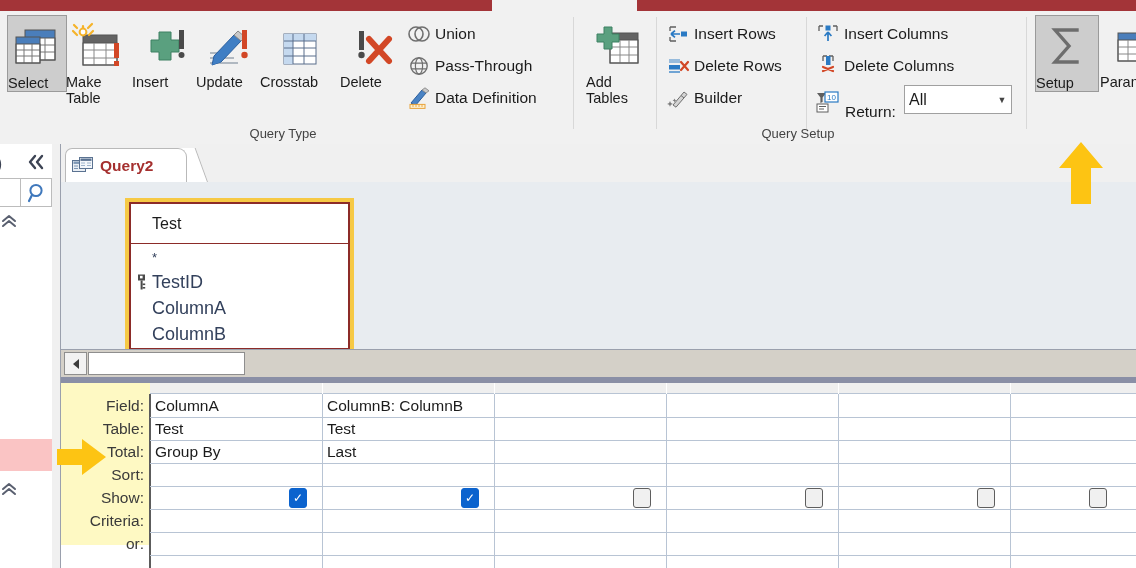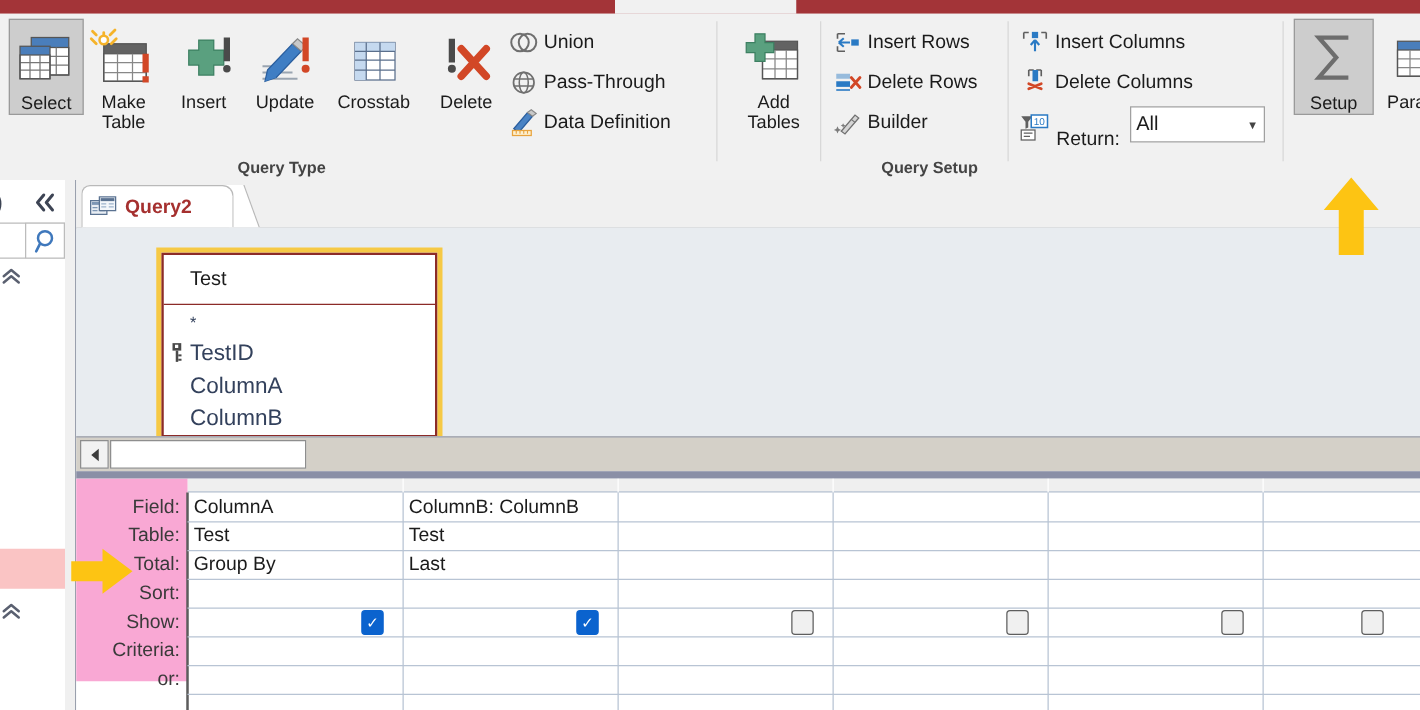--- a/index.html
+++ b/index.html
@@ -14,24 +14,24 @@
   
   .ribbon-strip{position:absolute;left:0;top:0;width:1136px;height:11px;background:#a33438;}
   .ribbon-strip .tab-gap{position:absolute;top:0;height:11px;background:#f1f1f1;}
 
   
   .ribbon{position:absolute;left:0;top:11px;width:1136px;height:133px;background:#f1f1f1;
           border-bottom:1px solid #d2d2d2;}
   .ribbon-divider{position:absolute;top:6px;width:1px;height:112px;background:#d8d8d8;}
 
   .grp-label{position:absolute;bottom:3px;font-size:13px;color:#444;
-             text-align:left;white-space:nowrap;font-weight:bold;}
-
-  
-  .big-btn{position:absolute;top:5px;width:66px;text-align:center;cursor:default;}
+             text-align:center;white-space:nowrap;}
+
+  
+  .big-btn{position:absolute;top:5px;width:66px;text-align:left;cursor:default;}
   .big-btn .glyph{height:56px;display:flex;align-items:flex-end;justify-content:center;}
   .big-btn .lbl{font-size:14.5px;color:#1b1b1b;line-height:1.12;margin-top:3px;}
   .big-btn.sel{background:#cdcdcd;border:1px solid #9a9a9a;}
 
   
   .sm-btn{position:absolute;height:30px;display:flex;align-items:center;cursor:default;}
   .sm-btn .ic{width:26px;height:24px;display:flex;align-items:center;justify-content:center;flex:none;}
   .sm-btn .lbl{font-size:15.5px;color:#1b1b1b;white-space:nowrap;margin-left:3px;}
 
   .ret-label{position:absolute;font-size:15.5px;color:#1b1b1b;}
@@ -85,21 +85,21 @@
   .hscroll{position:absolute;left:0;top:205px;width:1075px;height:28px;background:#d4d0c8;
            border-top:1px solid #9aa0ad;box-sizing:border-box;}
   .hs-left{position:absolute;left:3px;top:2px;width:23px;height:23px;background:#f2f2f2;
            border:1px solid #8e8e8e;box-sizing:border-box;display:flex;align-items:center;justify-content:center;cursor:pointer;}
   .hs-thumb{position:absolute;left:27px;top:2px;width:157px;height:23px;background:#ffffff;
             border:1px solid #8e8e8e;box-sizing:border-box;cursor:pointer;}
   .splitter{position:absolute;left:0;top:233px;width:1075px;height:6px;background:#8a8fa6;}
 
   
   .qbe{position:absolute;left:0;top:239px;width:1075px;height:185px;background:#ffffff;}
-  .qbe-rowhdr{position:absolute;left:0;top:0;width:89px;height:162px;background:#f9a8d4;}
+  .qbe-rowhdr{position:absolute;left:0;top:0;width:89px;height:162px;background:#fef9c3;}
   .rh{position:absolute;right:6px;font-size:15.5px;color:#3a3a3a;text-align:right;white-space:nowrap;}
   .qbe-colhdrbar{position:absolute;left:89px;top:0;width:986px;height:11px;background:#efefef;
                  border-bottom:1px solid #b8c4d4;box-sizing:border-box;}
   .colhdr-sep{position:absolute;top:0;width:1px;height:11px;background:#ffffff;}
   .vline{position:absolute;width:1px;background:#b8c4d4;}
   .vline-thick{position:absolute;width:2px;background:#5c5c5c;}
   .hline{position:absolute;height:1px;background:#b8c4d4;}
   .cell{position:absolute;font-size:15.5px;color:#1b1b1b;display:flex;align-items:center;
         padding-left:4px;box-sizing:border-box;white-space:nowrap;}
   .cbx{position:absolute;width:18px;height:20px;box-sizing:border-box;border-radius:3px;

